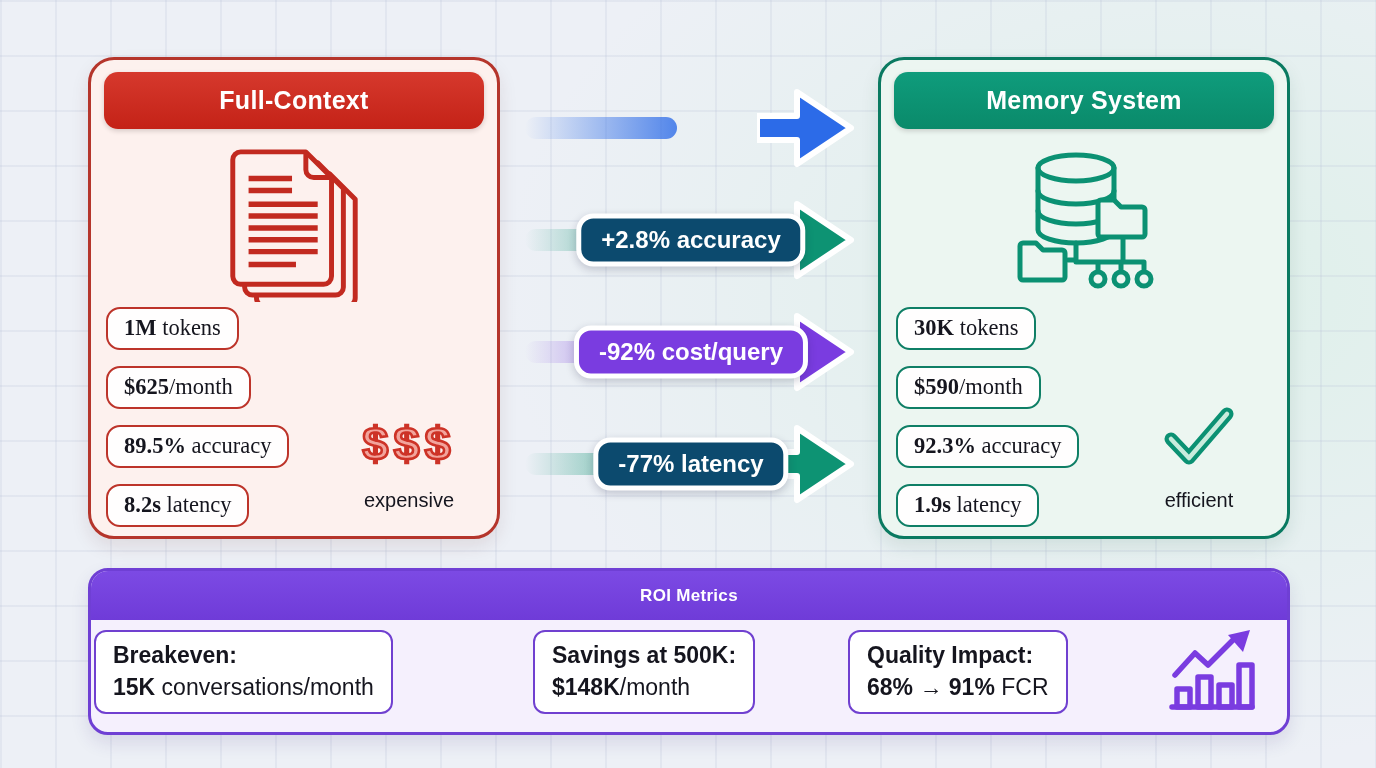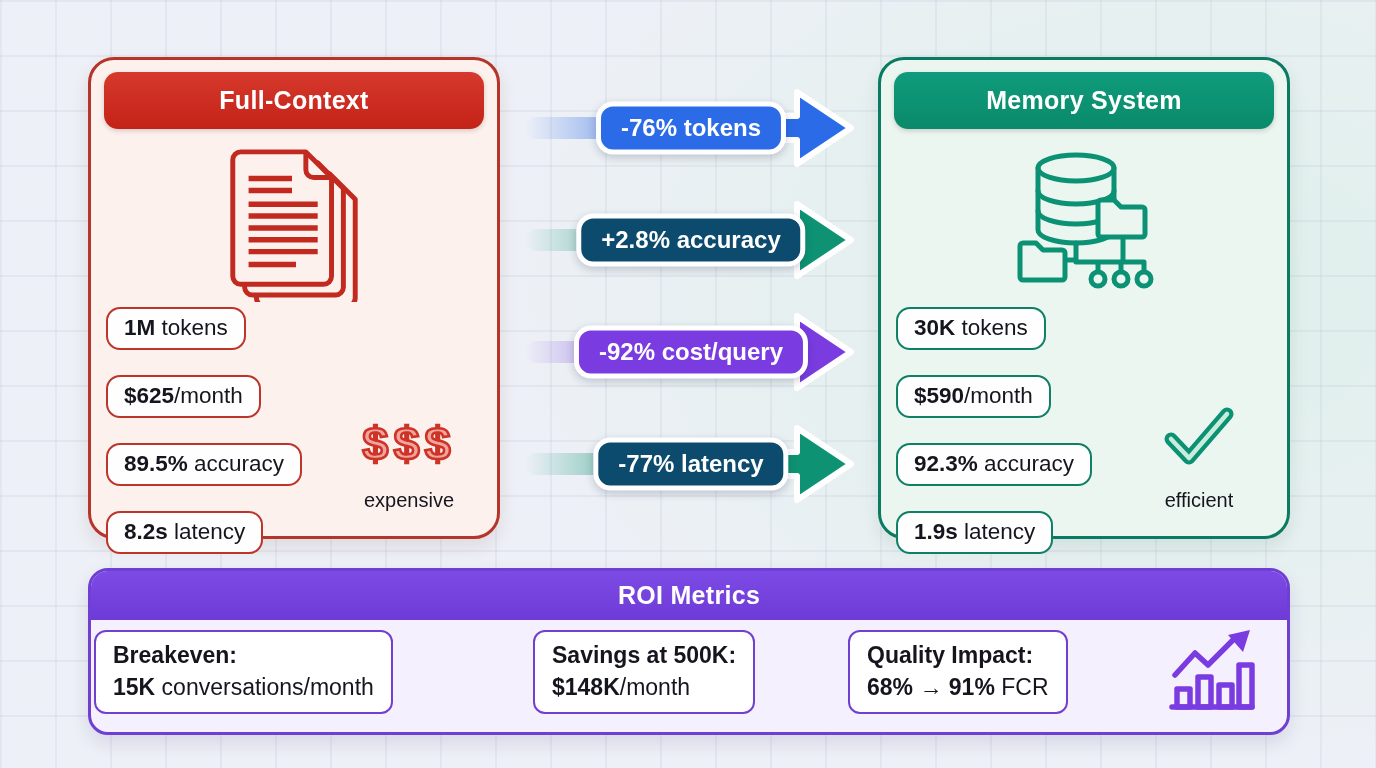--- a/index.html
+++ b/index.html
@@ -25,21 +25,21 @@
     position:absolute; left:13px; right:13px; top:12px; height:57px; border-radius:14px;
     display:flex; align-items:center; justify-content:center;
     color:#fff; font-size:25px; font-weight:bold; letter-spacing:.3px;
     box-shadow:0 2px 5px rgba(40,20,20,.18);
   }
   .left  .panel-header { background:linear-gradient(180deg,#d6392d,#c42217); }
   .right .panel-header { background:linear-gradient(180deg,#0f9c7c,#0a8a6a); }
 
   .icon-wrap { position:absolute; top:84px; left:0; right:0; display:flex; justify-content:center; }
 
-  .stats { position:absolute; left:15px; top:247px; display:flex; flex-direction:column; gap:25px; align-items:flex-start; }
+  .stats { position:absolute; left:15px; top:247px; display:flex; flex-direction:column; gap:16px; align-items:flex-start;font-family:Liberation Serif, serif; }
   .stat-pill {
     padding:6px 16px 7px; border-radius:14px; background:#fffefe;
     font-size:22.5px; white-space:nowrap; color:#15151e;
   }
   .left  .stat-pill { border:2.5px solid #bd342a; }
   .right .stat-pill { border:2.5px solid #0f English7f66; }
   .right .stat-pill { border:2.5px solid #0f7f66; }
   .stat-pill b { font-weight:bold; }
 
   .badge { position:absolute; right:8px; bottom:24px; width:160px; text-align:center; }
@@ -69,21 +69,21 @@
 
   
   .roi {
     position:absolute; left:88px; top:568px; width:1202px; height:167px;
     border-radius:20px; background:#f5f0fd; border:3px solid #6f3fd4;
     overflow:hidden; box-shadow:0 8px 18px rgba(60,30,120,.12);
   }
   .roi-header {
     height:49px; background:linear-gradient(180deg,#7c4ae4,#6f3bd8);
     display:flex; align-items:center; justify-content:center;
-    color:#fff; font-size:25px; font-weight:bold; letter-spacing:.3px;
+    color:#fff; font-size:17px; font-weight:bold; letter-spacing:.3px;
   }
   .roi-card {
     position:absolute; top:59px; background:#fff; border:2.5px solid #7040d0;
     border-radius:12px; padding:7px 17px 9px; font-size:23px; line-height:1.4; white-space:nowrap;
   }
   .roi-card .h { font-weight:bold; }
   .roi-card b { font-weight:bold; }
   .roi-card.c1 { left:3px; }
   .roi-card.c2 { left:442px; }
   .roi-card.c3 { left:757px; }
@@ -165,21 +165,20 @@
     </div>
     <div class="badge-caption">efficient</div>
   </div>
 </div>
 
 <div class="arrow blue" style="top:80px;">
   <div class="arrow-tail"></div>
   <svg class="arrow-headsvg" width="100" height="92" viewBox="0 0 100 92">
     <path d="M0,34 H40 V10 L94,46 L40,82 V58 H0 Z" fill="#2c6be8" stroke="#fff" stroke-width="6" stroke-linejoin="round"></path>
   </svg>
-  <div class="pill">-76% tokens</div>
 </div>
 
 <div class="arrow greenA" style="top:192px;">
   <div class="arrow-tail"></div>
   <svg class="arrow-headsvg" width="100" height="92" viewBox="0 0 100 92">
     <path d="M0,34 H40 V10 L94,46 L40,82 V58 H0 Z" fill="#0d9373" stroke="#fff" stroke-width="6" stroke-linejoin="round"></path>
   </svg>
   <div class="pill">+2.8% accuracy</div>
 </div>
 

